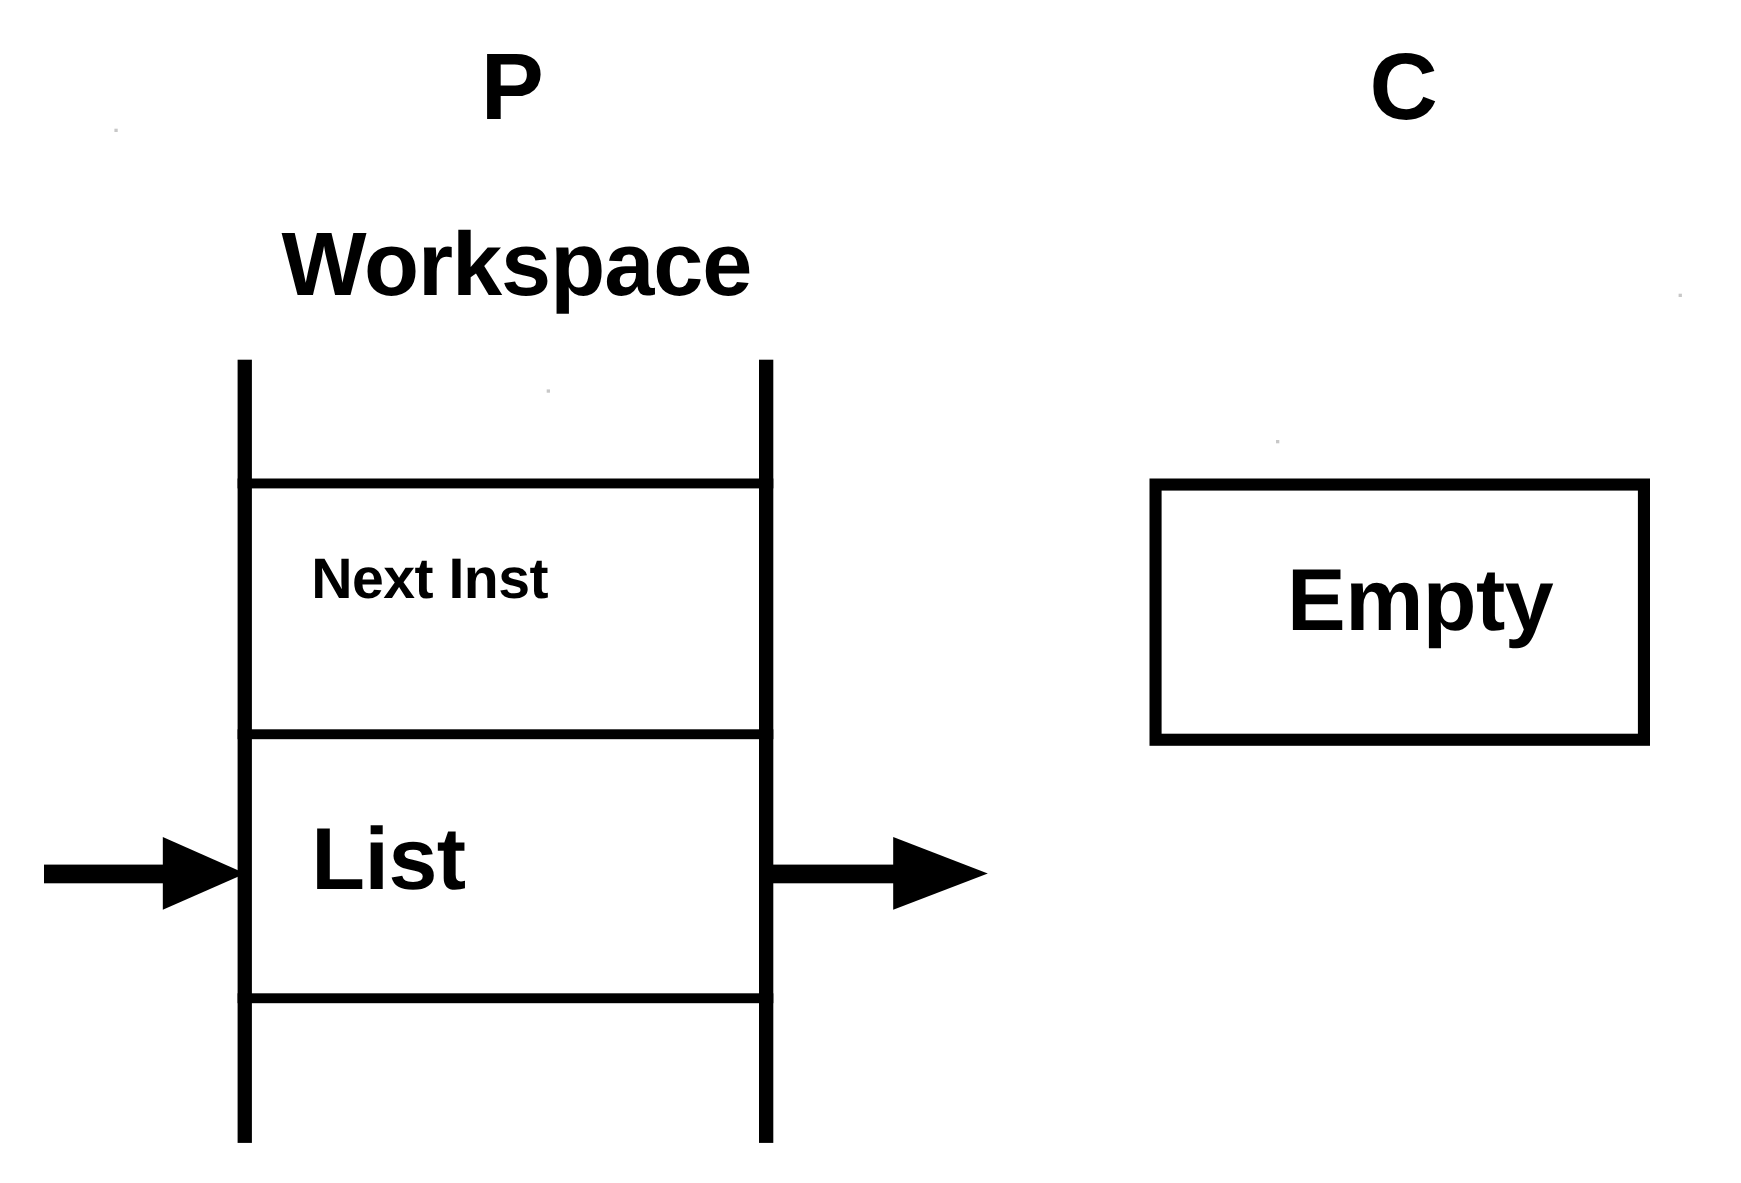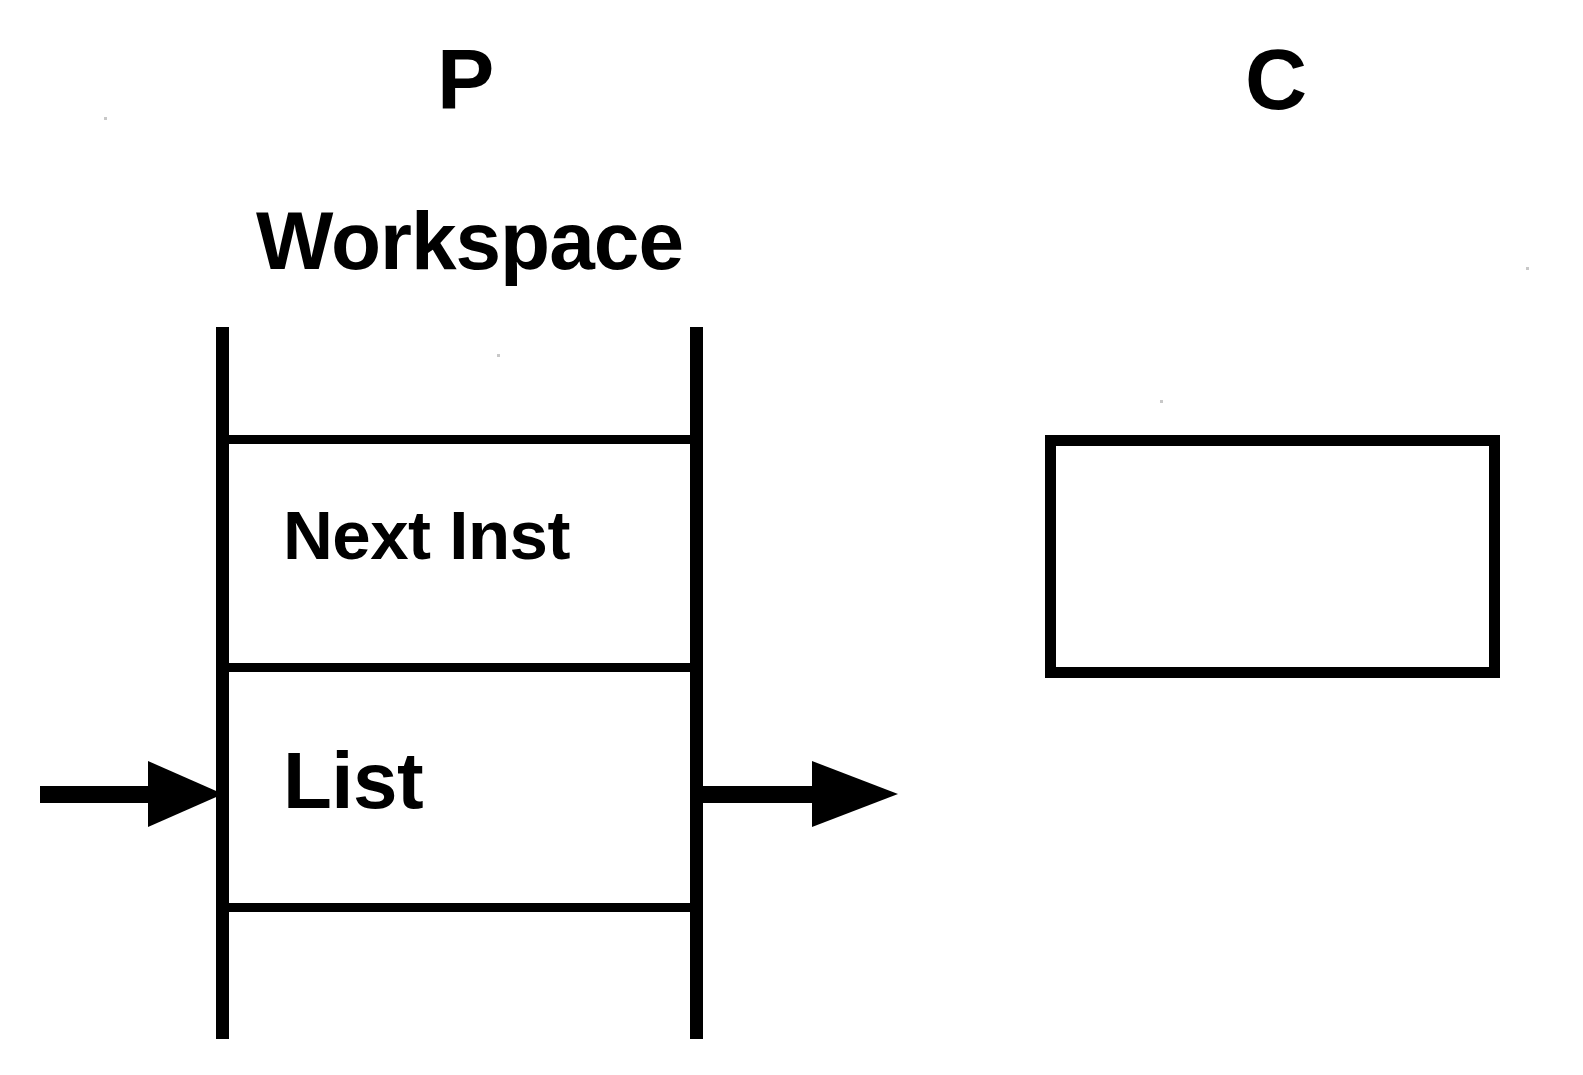--- a/index.html
+++ b/index.html
@@ -45,21 +45,21 @@
     top: 200px;
     font-size: 82px;
     font-weight: 700;
     letter-spacing: -1px;
     text-align: right;
   }
 
   #next-inst-label {
     left: 283px;
     top: 501px;
-    font-size: 69px;
+    font-size: 52px;
     font-weight: 700;
     letter-spacing: -0.5px;
   }
 
   #list-label {
     left: 283px;
     top: 741px;
     font-size: 80px;
     font-weight: 700;
     letter-spacing: -0.5px;
@@ -172,19 +172,20 @@
       <div class="arrow-head"></div>
     </div>
 
     <div class="arrow" id="arrow-out">
       <div class="arrow-shaft"></div>
       <div class="arrow-head"></div>
     </div>
   </div>
 
   <div id="empty-box"></div>
+  <div class="lbl" id="empty-label">Empty</div>
 
   <div class="speck" style="left:104px;  top:117px;"></div>
   <div class="speck" style="left:1526px; top:267px;"></div>
   <div class="speck" style="left:497px;  top:354px;"></div>
   <div class="speck" style="left:1160px; top:400px;"></div>
 
 </div>
 
 </body></html>

